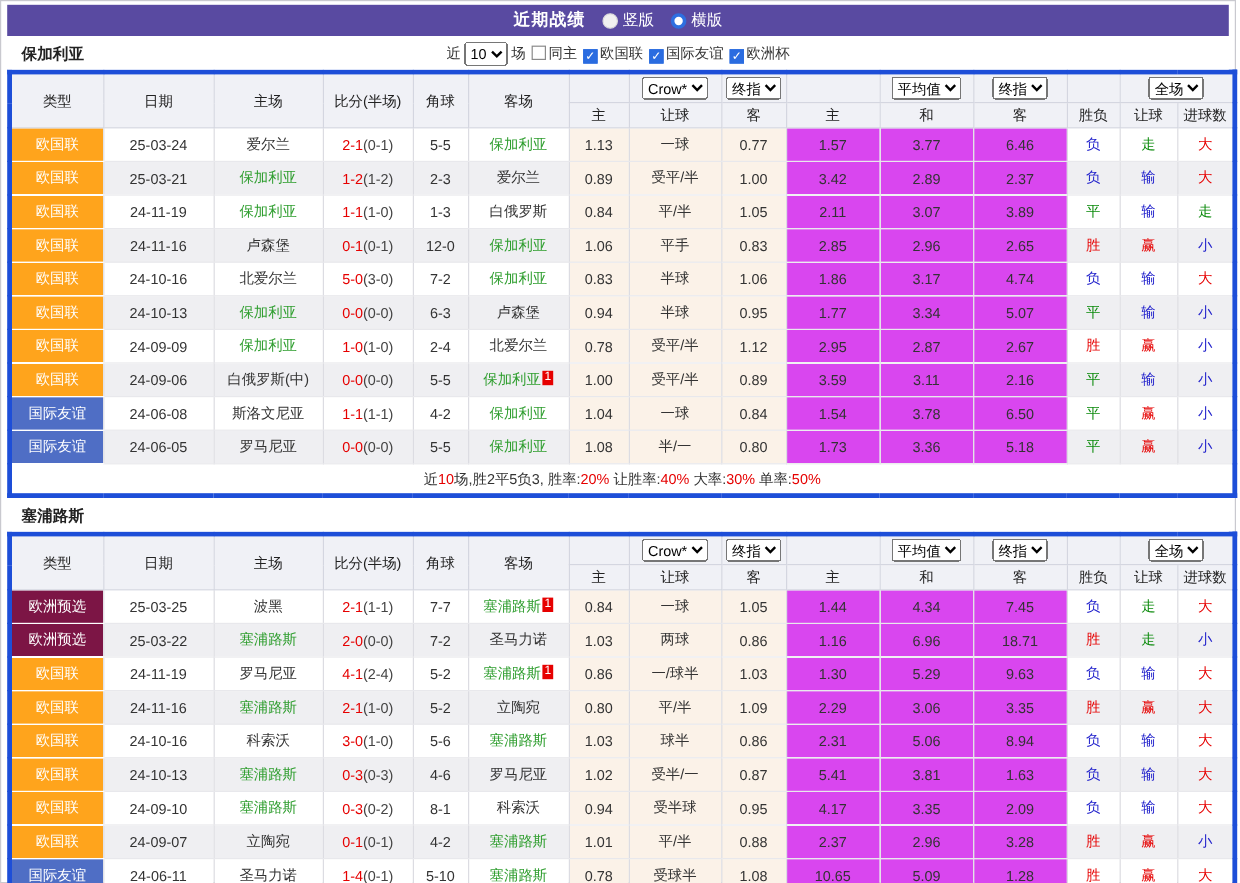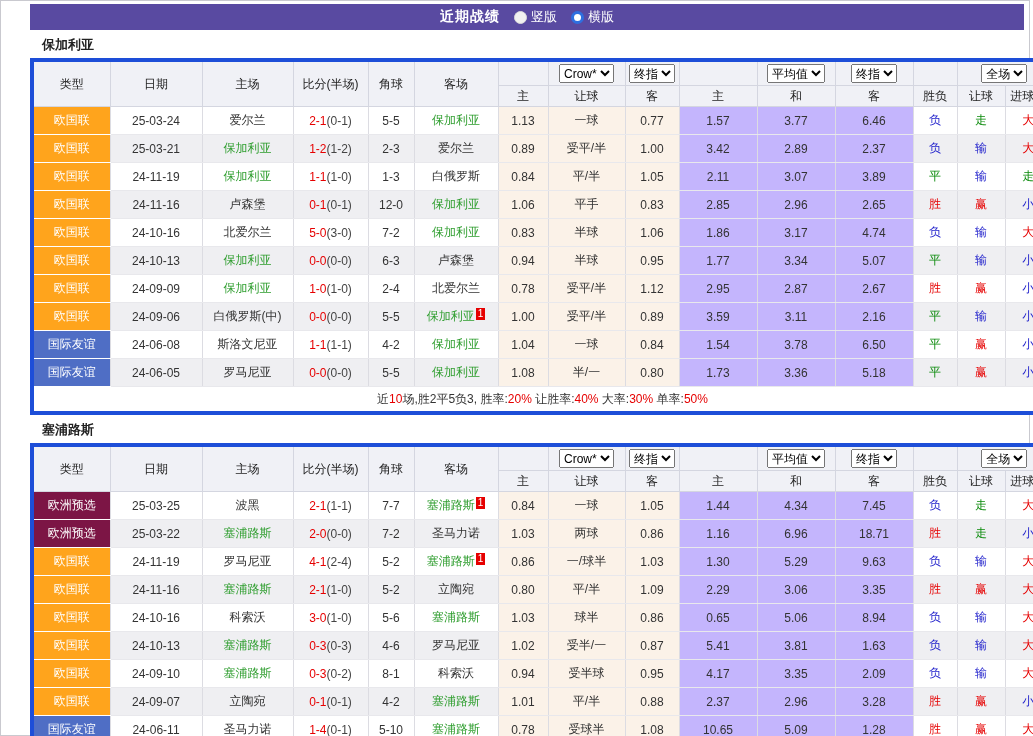--- a/index.html
+++ b/index.html
@@ -1,21 +1,21 @@
 <!DOCTYPE html>
 <html><head>
 <meta charset="utf-8">
 <style>
   html,body{margin:0;padding:0;}
   body{
     width:1033px;height:736px;background:#fff;
     font-family:"Liberation Sans","DejaVu Sans",sans-serif;
     font-size:12px;color:#333;overflow:hidden;
   }
-  .page{position:relative;width:1030px;height:736px;box-sizing:border-box;border:1px solid #c9c9cf;background:#fff;padding-left:24px;}
+  .page{position:relative;width:1030px;height:736px;box-sizing:border-box;border:1px solid #c9c9cf;background:#fff;}
   
   .titlebar{margin:3px 5px 0 5px;height:26px;background:#594aa1;color:#fff;
     display:flex;align-items:center;justify-content:center;gap:14px;}
   .titlebar .title{font-weight:bold;font-size:14px;letter-spacing:1px;}
   .radio-group{display:flex;align-items:center;gap:14px;font-size:13px;}
   .radio-opt{display:inline-flex;align-items:center;gap:4px;cursor:pointer;font-family:Liberation Mono, monospace;}
   .rdot{display:inline-block;width:13px;height:13px;border-radius:50%;box-sizing:border-box;}
   .rdot.sel{background:#f1f1f1;border:1px solid #dcdcdc;}
   .rdot.unsel{background:#fff;border:3px solid #2e6fe0;}
   
@@ -30,21 +30,21 @@
   table.grid{border-collapse:collapse;table-layout:fixed;width:1021px;margin:0 5px;border:4px solid #1d4ed8;}
   table.grid th, table.grid td{overflow:hidden;white-space:nowrap;text-align:center;vertical-align:middle;}
   thead th{background:#f0f1f6;border:1px solid #d4d6e0;font-weight:normal;color:#222;}
   thead tr.h1 th{height:21px;}
   thead tr.h2 th{height:18px;}
   thead select{font-size:12px;height:19px;max-width:95%;}
   tbody td{height:25px;border-right:1px solid #dcdce2;border-bottom:1px solid #e8e8ec;background:#fff;}
   tbody tr.even td{background:#efeff2;}
   tbody td.league{color:#fff;border-bottom:1px solid #fff;}
   tbody td.hc, tbody tr.even td.hc{background:#fbf2e8;}
-  tbody td.av, tbody tr.even td.av{background:#c4b5fd;}
+  tbody td.av, tbody tr.even td.av{background:#d946ef;}
   .self{color:#2f9e2f;}
   .red{color:#e60000;}
   .blue{color:#2323cc;}
   .green{color:#0b8a0b;}
   .half{color:#444;}
   .card{display:inline-block;background:#e60000;color:#fff;font-size:10px;line-height:12px;
         padding:0 2px;margin-left:1px;vertical-align:3px;}
   tfoot td{height:22px;border-top:1px solid #cfcfd6;background:#fff;color:#333;text-align:center;}
 </style>
 </head>
@@ -60,20 +60,21 @@
       </span>
       <span class="radio-opt">
         <span class="rdot unsel"></span>
         <span>横版</span>
       </span>
     </span>
   </div>
   <div id="sections">
       <div class="teambar">
         <span class="teamname">保加利亚</span>
+        <div class="filter"><span>近</span><select><option>10</option></select><span>场</span><span class="cb"></span><span>同主</span><span class="cb on">✓</span><span>欧国联</span><span class="cb on">✓</span><span>国际友谊</span><span class="cb on">✓</span><span>欧洲杯</span></div>
       </div>
       <table class="grid">
         <colgroup>
           <col style="width:78px">
           <col style="width:92px">
           <col style="width:91px">
           <col style="width:75px">
           <col style="width:46px">
           <col style="width:84px">
           <col style="width:50px">
@@ -415,21 +416,21 @@
           <tr class="odd">
             <td class="league" style="background:#FFA41C">欧国联</td>
             <td>24-10-16</td>
             <td><span class="">科索沃</span></td>
             <td><span class="red">3-0</span><span class="half">(1-0)</span></td>
             <td>5-6</td>
             <td><span class="self">塞浦路斯</span></td>
             <td class="hc">1.03</td>
             <td class="hc">球半</td>
             <td class="hc">0.86</td>
-            <td class="av">0.65</td>
+            <td class="av">2.31</td>
             <td class="av">5.06</td>
             <td class="av">8.94</td>
             <td class="blue">负</td>
             <td class="blue">输</td>
             <td class="red">大</td>
           </tr>
           <tr class="even">
             <td class="league" style="background:#FFA41C">欧国联</td>
             <td>24-10-13</td>
             <td><span class="self">塞浦路斯</span></td>

